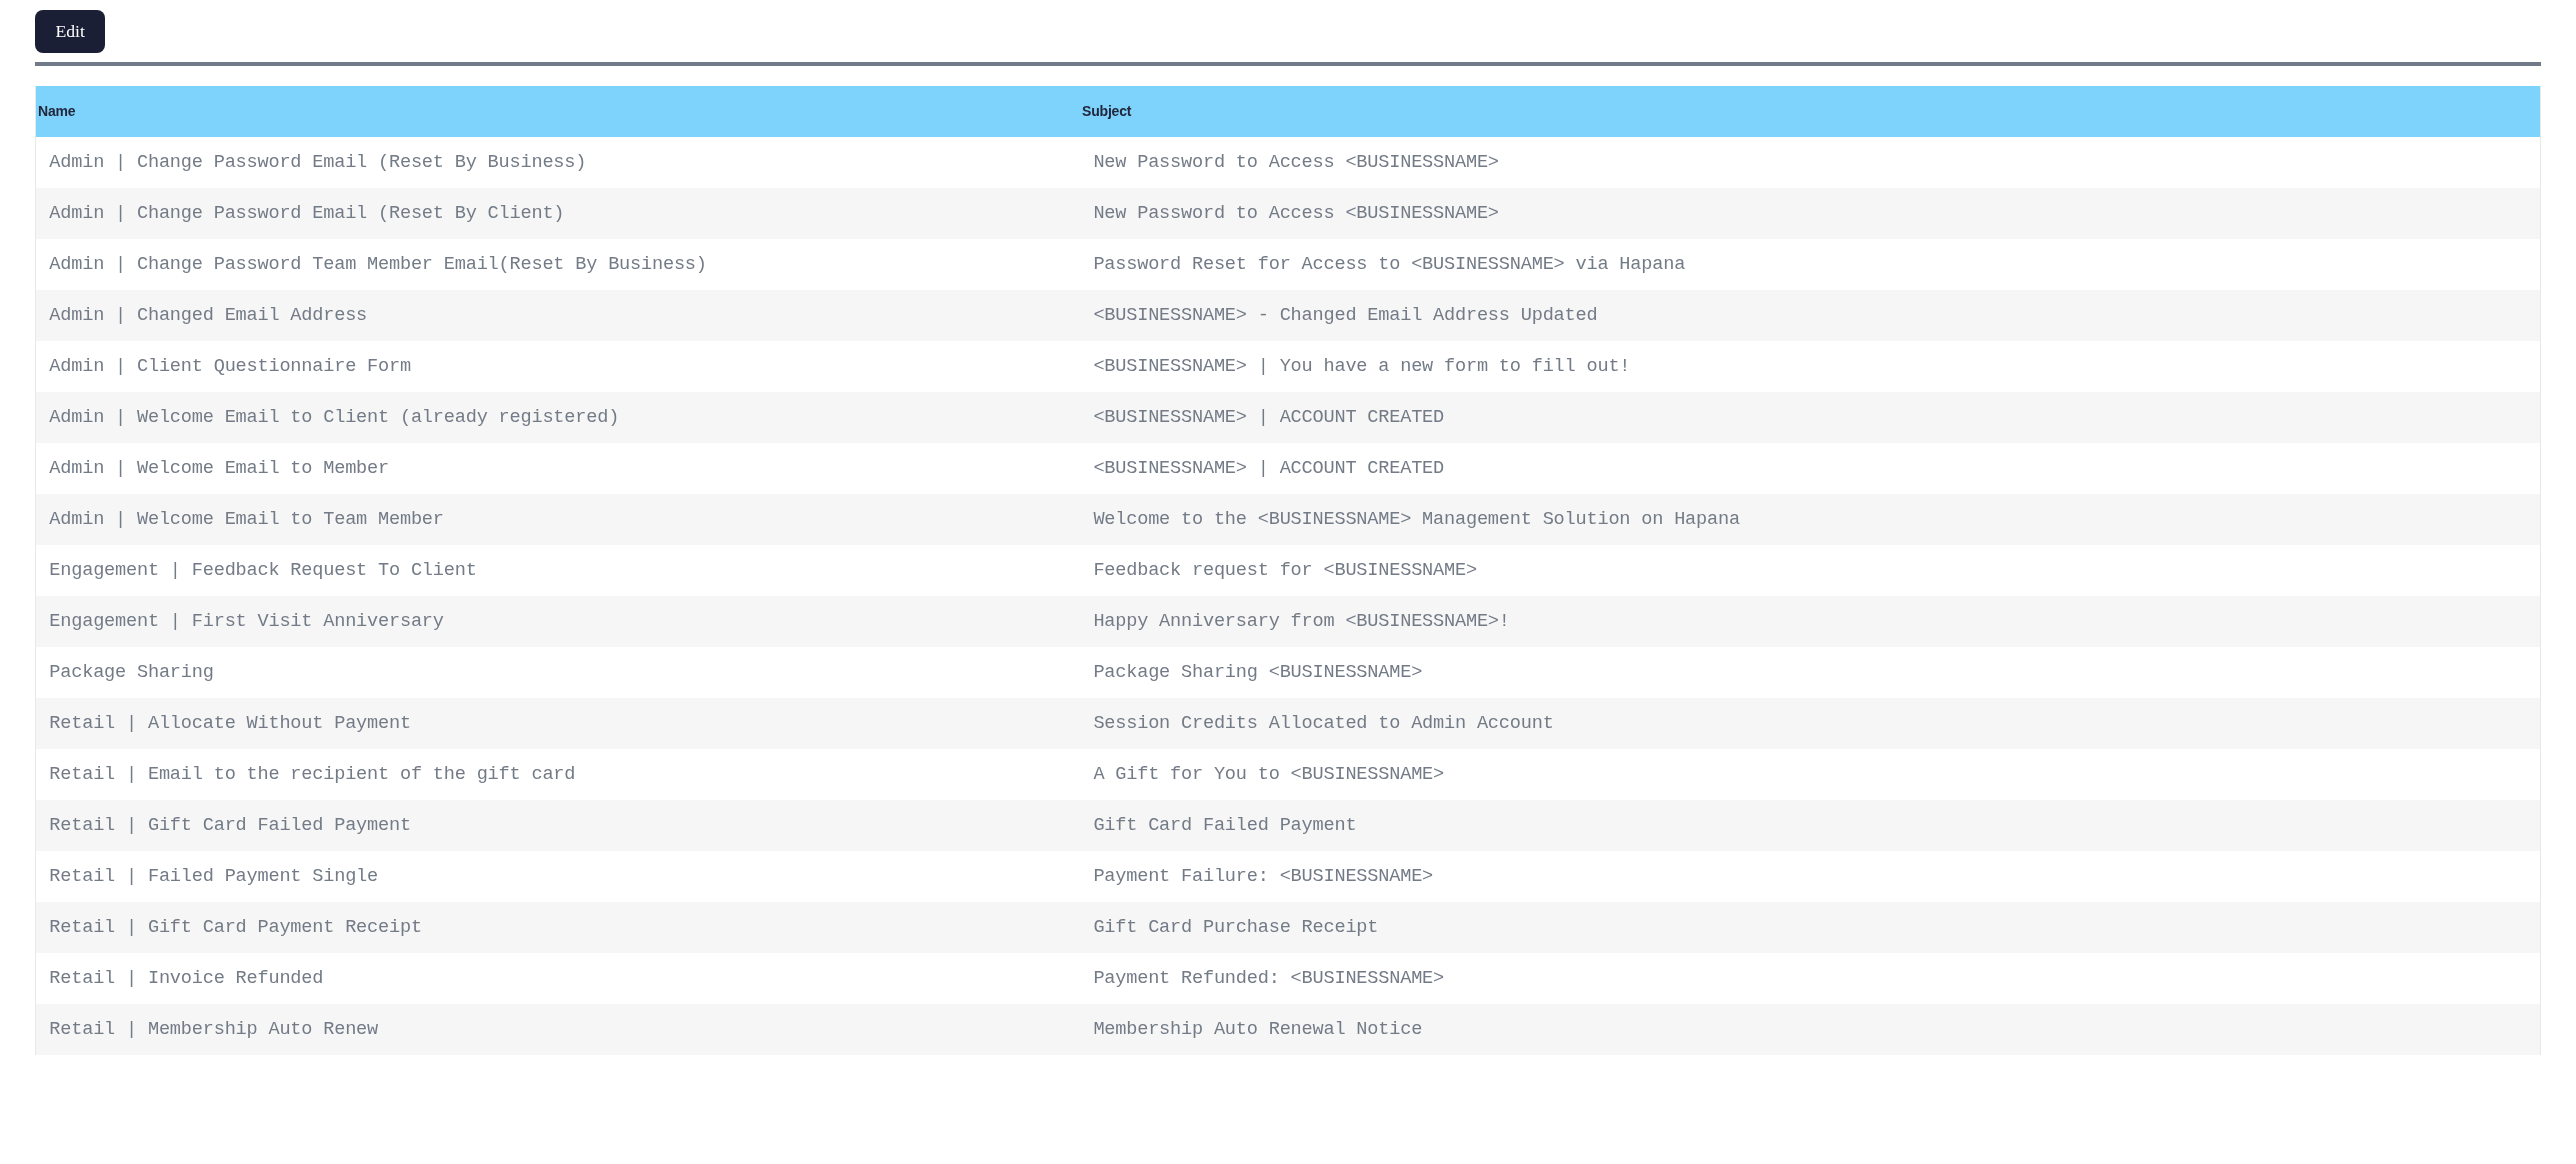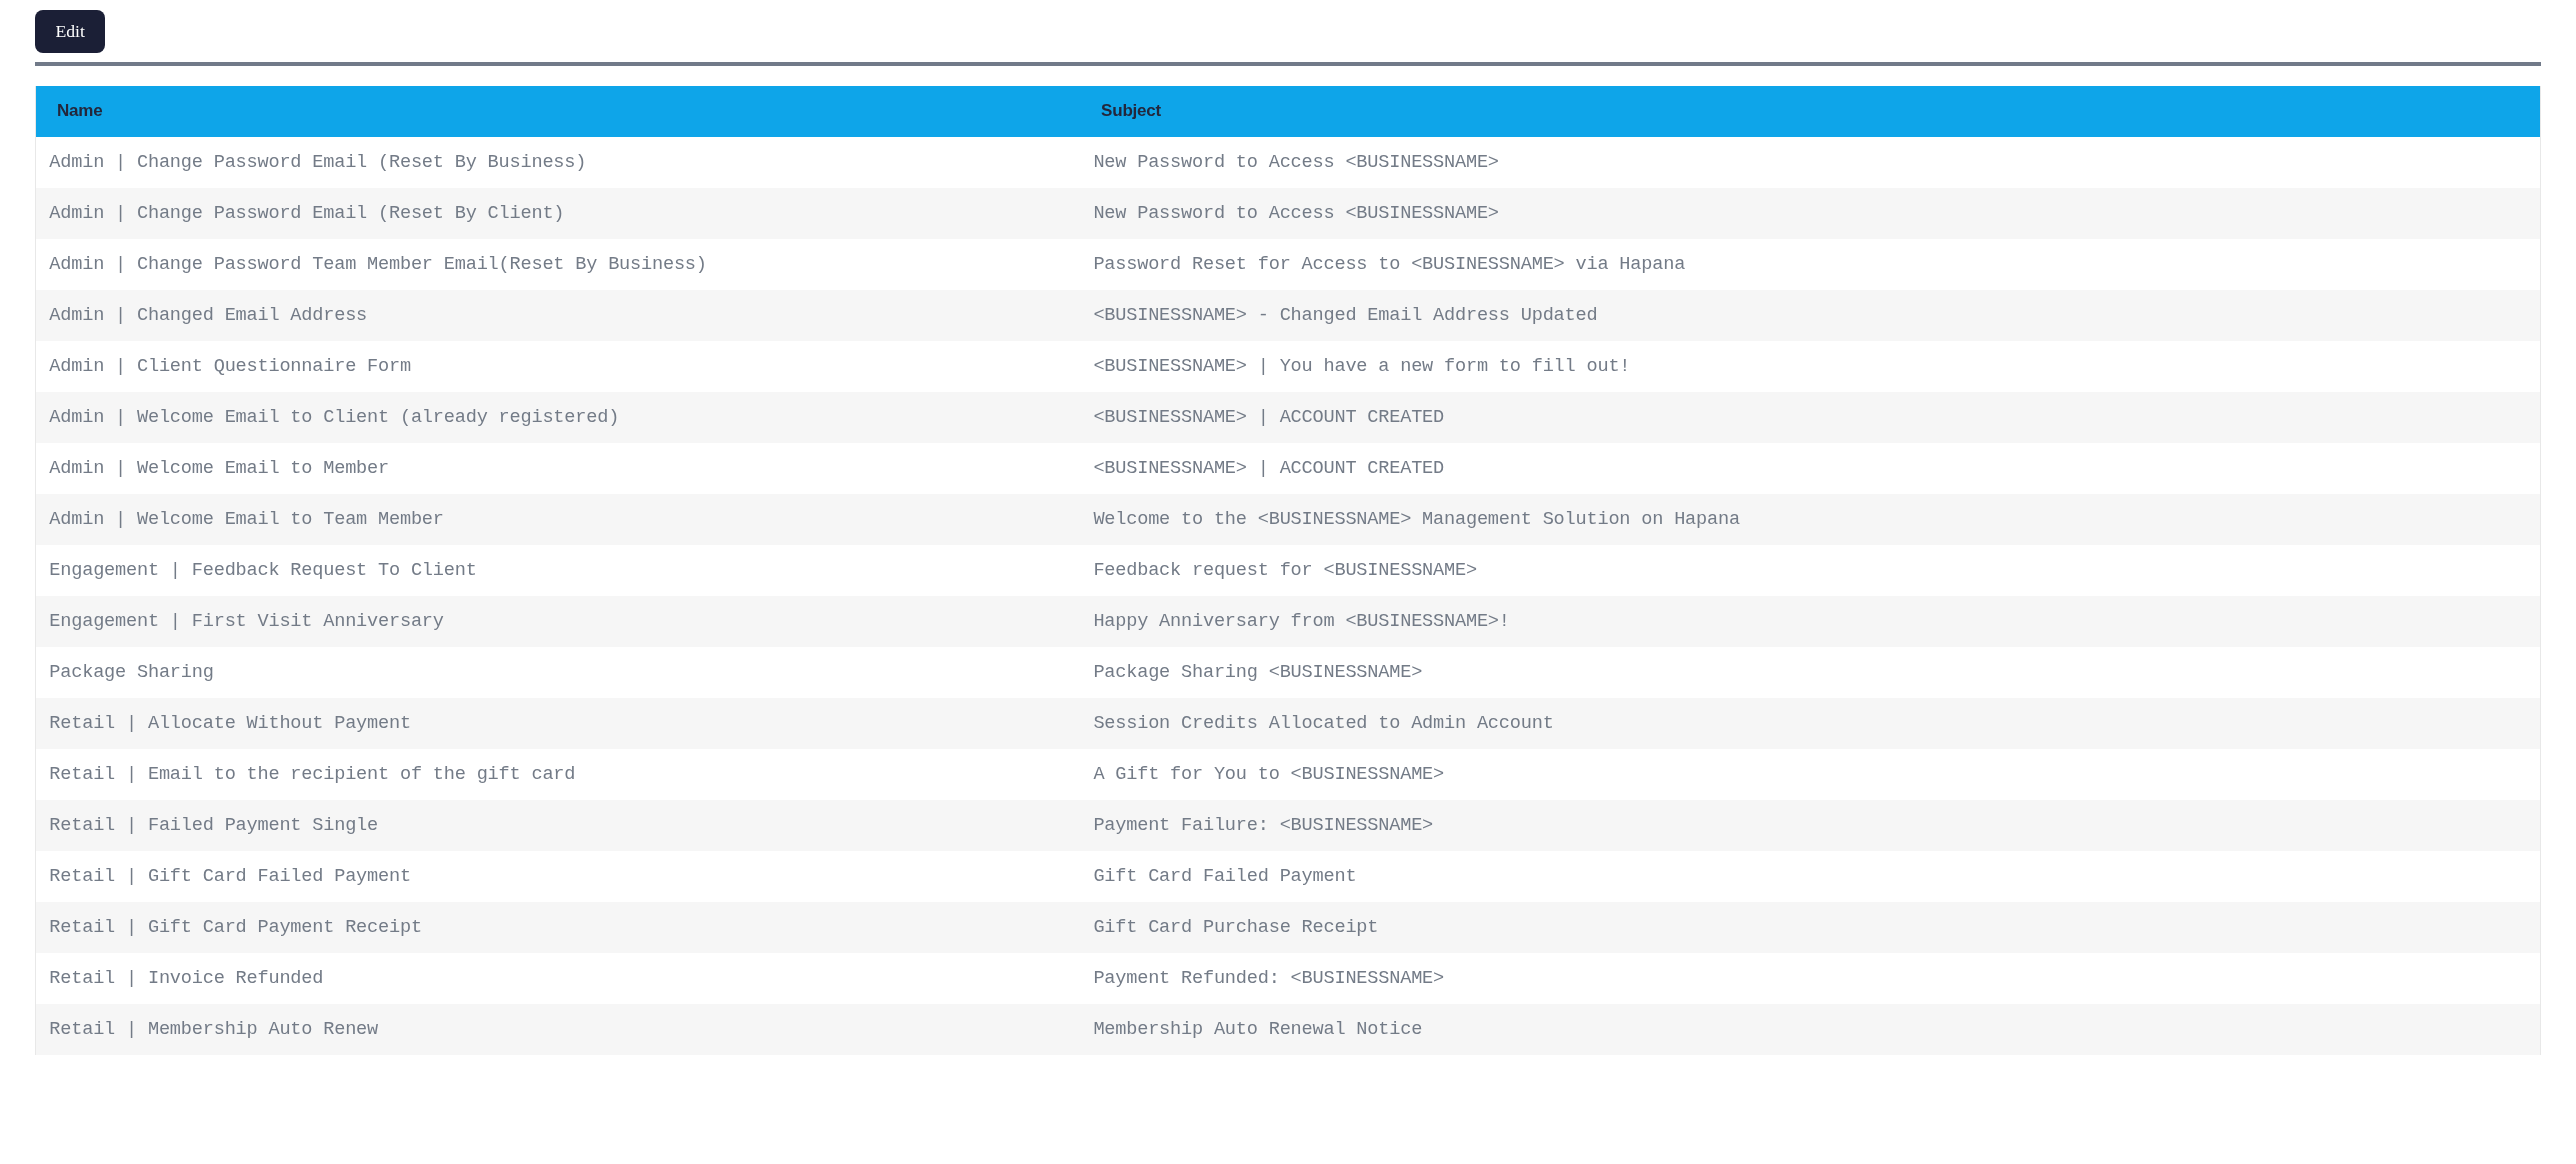--- a/index.html
+++ b/index.html
@@ -47,28 +47,28 @@
     margin: 0;
   }
   table.emails {
     width: 100%;
     border-collapse: collapse;
     margin-top: 20.4px;
     border-left: 0.9px solid #e8e8e8;
     border-right: 0.9px solid #e8e8e8;
   }
   table.emails thead th {
-    background: #0ea5e9;
+    background: #7dd3fc;
     height: 51px;
     text-align: left;
     vertical-align: middle;
-    font-size: 17px;
+    font-size: 14px;
     font-weight: bold;
     color: #23273c;
-    padding: 0 0 0 21px;
+    padding: 0 0 0 2px;
     letter-spacing: -0.2px;
   }
   table.emails th.col-name { width: 41.7%; }
   table.emails tbody td {
     height: 51px;
     vertical-align: middle;
     font-size: 18.6px;
     color: #737b87;
     padding: 0 0 0 13.3px;
     letter-spacing: -0.2px;
@@ -142,26 +142,26 @@
       </tr>
       <tr>
         <td>Retail | Allocate Without Payment</td>
         <td>Session Credits Allocated to Admin Account</td>
       </tr>
       <tr>
         <td>Retail | Email to the recipient of the gift card</td>
         <td>A Gift for You to &lt;BUSINESSNAME&gt;</td>
       </tr>
       <tr>
+        <td>Retail | Gift Card Failed Payment</td>
+        <td>Gift Card Failed Payment</td>
+      </tr>
+      <tr>
         <td>Retail | Failed Payment Single</td>
         <td>Payment Failure: &lt;BUSINESSNAME&gt;</td>
-      </tr>
-      <tr>
-        <td>Retail | Gift Card Failed Payment</td>
-        <td>Gift Card Failed Payment</td>
       </tr>
       <tr>
         <td>Retail | Gift Card Payment Receipt</td>
         <td>Gift Card Purchase Receipt</td>
       </tr>
       <tr>
         <td>Retail | Invoice Refunded</td>
         <td>Payment Refunded: &lt;BUSINESSNAME&gt;</td>
       </tr>
       <tr>

